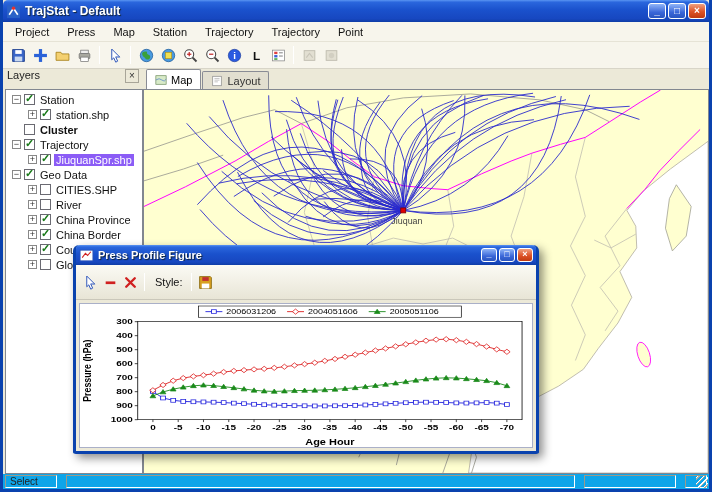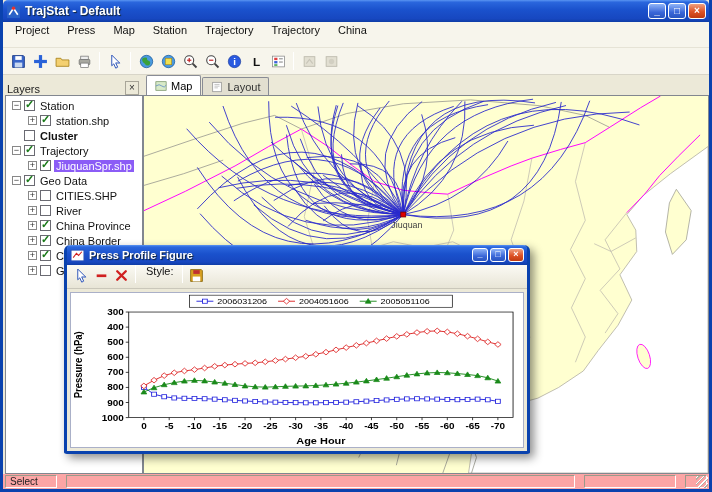--- a/index.html
+++ b/index.html
@@ -7,52 +7,52 @@
   body{font-family:"Liberation Sans",sans-serif;font-size:11px;background:#d4d0c8}
   .window{position:relative;width:712px;height:492px;border:3px solid #0a42ae;border-top:none;background:#ece9d8;display:flex;flex-direction:column}
   .titlebar{height:22px;flex:none;background:linear-gradient(180deg,#5a95f2 0%,#2a66dd 10%,#1a51cc 45%,#1747c0 85%,#0f3da6 100%);border-radius:5px 5px 0 0;display:flex;align-items:center;padding:0 3px;color:#fff;font-weight:bold;font-size:12px;text-shadow:1px 1px 1px #123}
   .title-text{margin-left:4px;flex:1;white-space:nowrap;overflow:hidden}
   .app-icon,.dlg-icon{width:15px;height:15px;flex:none;display:inline-flex}
   .app-icon svg,.dlg-icon svg{width:100%;height:100%}
   .win-buttons{display:flex;flex:none}
   .wbtn{width:18px;height:16px;margin-left:2px;border:1px solid #fff;border-radius:3px;background:linear-gradient(180deg,#8fb4f8,#3a66d8 60%,#2a55c0);color:#fff;font-size:10px;line-height:13px;text-align:center;font-weight:bold;text-shadow:none}
   .wbtn.close{background:linear-gradient(180deg,#f0a080,#dd5226 55%,#c03a10)}
   .wbtn.small{width:16px;height:14px;font-size:9px;line-height:11px}
-  .menubar{height:26px;flex:none;background:#f7f5ec;display:flex;padding-left:3px;border-bottom:1px solid #e6e3d6}
+  .menubar{height:20px;flex:none;background:#f7f5ec;display:flex;align-items:center;padding-left:3px;border-bottom:1px solid #e6e3d6}
   .menu-item{padding:2px 9px;color:#111;cursor:default}
   .toolbar{height:27px;flex:none;background:#f7f5ec;display:flex;align-items:center;padding:1px 4px;border-bottom:1px solid #d8d5c8}
   .tbtn{width:22px;height:22px;display:flex;align-items:center;justify-content:center;border:1px solid transparent;flex:none}
   .tbtn svg{width:15px;height:15px}
   .tsep{width:1px;height:18px;background:#c6c3b6;border-right:1px solid #fff;margin:0 4px;flex:none}
   .content{flex:1;display:flex;min-height:0}
   .sidebar{width:140px;flex:none;display:flex;flex-direction:column;background:#ece9d8}
-  .sidebar-header{height:20px;flex:none;display:flex;align-items:flex-end;justify-content:space-between;padding:0 4px;font-size:11px;color:#222}
+  .sidebar-header{height:20px;flex:none;display:flex;align-items:flex-start;justify-content:space-between;padding:0 4px;font-size:11px;color:#222}
   .panel-close{width:14px;height:14px;border:1px solid #a8a598;background:#ece9d8;text-align:center;line-height:11px;font-size:10px;color:#333}
   .tree{flex:1;background:#fff;border:1px solid #828790;margin-left:2px;overflow:hidden;padding:2px 0}
   .tree-row{display:flex;align-items:center;height:15px;white-space:nowrap}
   .expander{width:9px;height:9px;border:1px solid #888;background:#fff;font-size:9px;line-height:7px;text-align:center;margin-right:3px;color:#333;flex:none}
   .expander.none{visibility:hidden}
   .cb{width:11px;height:11px;border:1px solid #6a6a72;background:#fff;margin-right:3px;position:relative;flex:none}
   .cb.checked::after{content:"\2713";position:absolute;left:0;top:-3px;font-size:11px;font-weight:bold;color:#1a7a1a}
   .tree-label{padding:0 2px;color:#111}
   .tree-row.selected .tree-label{background:#8b5cf6;color:#fff}
   .main{flex:1;display:flex;flex-direction:column;min-width:0}
   .tabsrow{height:20px;flex:none;display:flex;align-items:flex-end;background:#ece9d8;padding-left:3px}
   .tab{height:18px;display:flex;align-items:center;padding:0 8px;border:1px solid #898c95;border-bottom:none;background:#e2dfd0;margin-right:1px;border-radius:2px 2px 0 0;color:#333}
   .tab.active{background:#fff;height:20px;color:#000}
   .tab svg{width:12px;height:12px;margin-right:4px}
   .maparea{flex:1;background:#fff;border:1px solid #828790;overflow:hidden}
   #map-svg{width:100%;height:100%;display:block}
-  .statusbar{height:15px;flex:none;background:#fca5a5;display:flex;gap:9px;padding:1px 2px;position:relative}
+  .statusbar{height:15px;flex:none;background:#0ea5e9;display:flex;gap:9px;padding:1px 2px;position:relative}
   .status-cell{border:1px solid;border-color:#9a9a8a #fff #fff #9a9a8a;font-size:10px;line-height:11px;padding:0 4px;color:#222}
   .sc1{width:52px}.scfill{flex:1}.sc3{width:92px}.sc4{width:22px}
   .grip{position:absolute;right:1px;bottom:1px;width:12px;height:12px;background:repeating-linear-gradient(-45deg,transparent 0 2px,#b0ada0 2px 3px,#fff 3px 4px)}
-  .dialog{position:absolute;left:61px;top:245px;width:466px;height:209px;border:3px solid #0a42ae;border-top:none;border-radius:6px 6px 3px 3px;background:#ece9d8;box-shadow:4px 4px 10px rgba(0,0,0,.45);display:flex;flex-direction:column;z-index:50}
+  .dialog{position:absolute;left:70px;top:245px;width:466px;height:209px;border:3px solid #0a42ae;border-top:none;border-radius:6px 6px 3px 3px;background:#ece9d8;box-shadow:4px 4px 10px rgba(0,0,0,.45);display:flex;flex-direction:column;z-index:50}
   .dlg-titlebar{height:20px;flex:none;background:linear-gradient(180deg,#5a95f2 0%,#2a66dd 10%,#1a51cc 45%,#1747c0 85%,#0f3da6 100%);border-radius:4px 4px 0 0;display:flex;align-items:center;padding:0 3px;color:#fff;font-weight:bold;font-size:11px;text-shadow:1px 1px 1px #123}
-  .dlg-toolbar{height:24px;flex:none;background:linear-gradient(#fbfaf4,#e8e5d6);display:flex;padding:0 4px;border-bottom:1px solid #cac7ba}
+  .dlg-toolbar{height:24px;flex:none;background:linear-gradient(#fbfaf4,#e8e5d6);display:flex;align-items:center;padding:17px 4px;border-bottom:1px solid #cac7ba}
   .dlg-toolbar .tbtn{width:20px;height:20px}
   .style-label{margin:0 4px 0 6px;color:#111}
   .combo{display:flex;align-items:center;height:18px;background:#fff;border:1px solid #7f9db9}
   .combo-value{padding:0 5px;min-width:62px;color:#111}
   .combo-arrow{width:16px;height:16px;background:linear-gradient(#eef4fd,#c6d8f0);border-left:1px solid #7f9db9;text-align:center;font-size:8px;line-height:16px;color:#345}
   .dlg-body{flex:1;margin:3px;background:#fff;border:1px solid #aab0c8;display:flex;min-height:0}
   #profile-chart{width:100%;height:100%}
   text{font-family:"Liberation Sans",sans-serif}
 </style>
 </head>
@@ -74,21 +74,21 @@
         <span class="wbtn close">×</span>
       </span>
   </div>
   <div class="menubar" id="menubar">
       <span class="menu-item">Project</span>
       <span class="menu-item">Press</span>
       <span class="menu-item">Map</span>
       <span class="menu-item">Station</span>
       <span class="menu-item">Trajectory</span>
       <span class="menu-item">Trajectory</span>
-      <span class="menu-item">China</span>
+      <span class="menu-item">Point</span>
     </div>
   <div class="toolbar" id="toolbar">
       <div class="tbtn">
         <svg viewBox="0 0 14 14">
           <path d="M1.5,1.5 h10 l1,1 v10 h-11 z" fill="#3a66c8" stroke="#1a3a88" stroke-width="0.8"></path>
           <rect x="4" y="2" width="6" height="3.5" fill="#fff"></rect>
           <rect x="3.5" y="8" width="7" height="4.5" fill="#c8d8f0"></rect>
         </svg>
       </div>
       <div class="tbtn">

